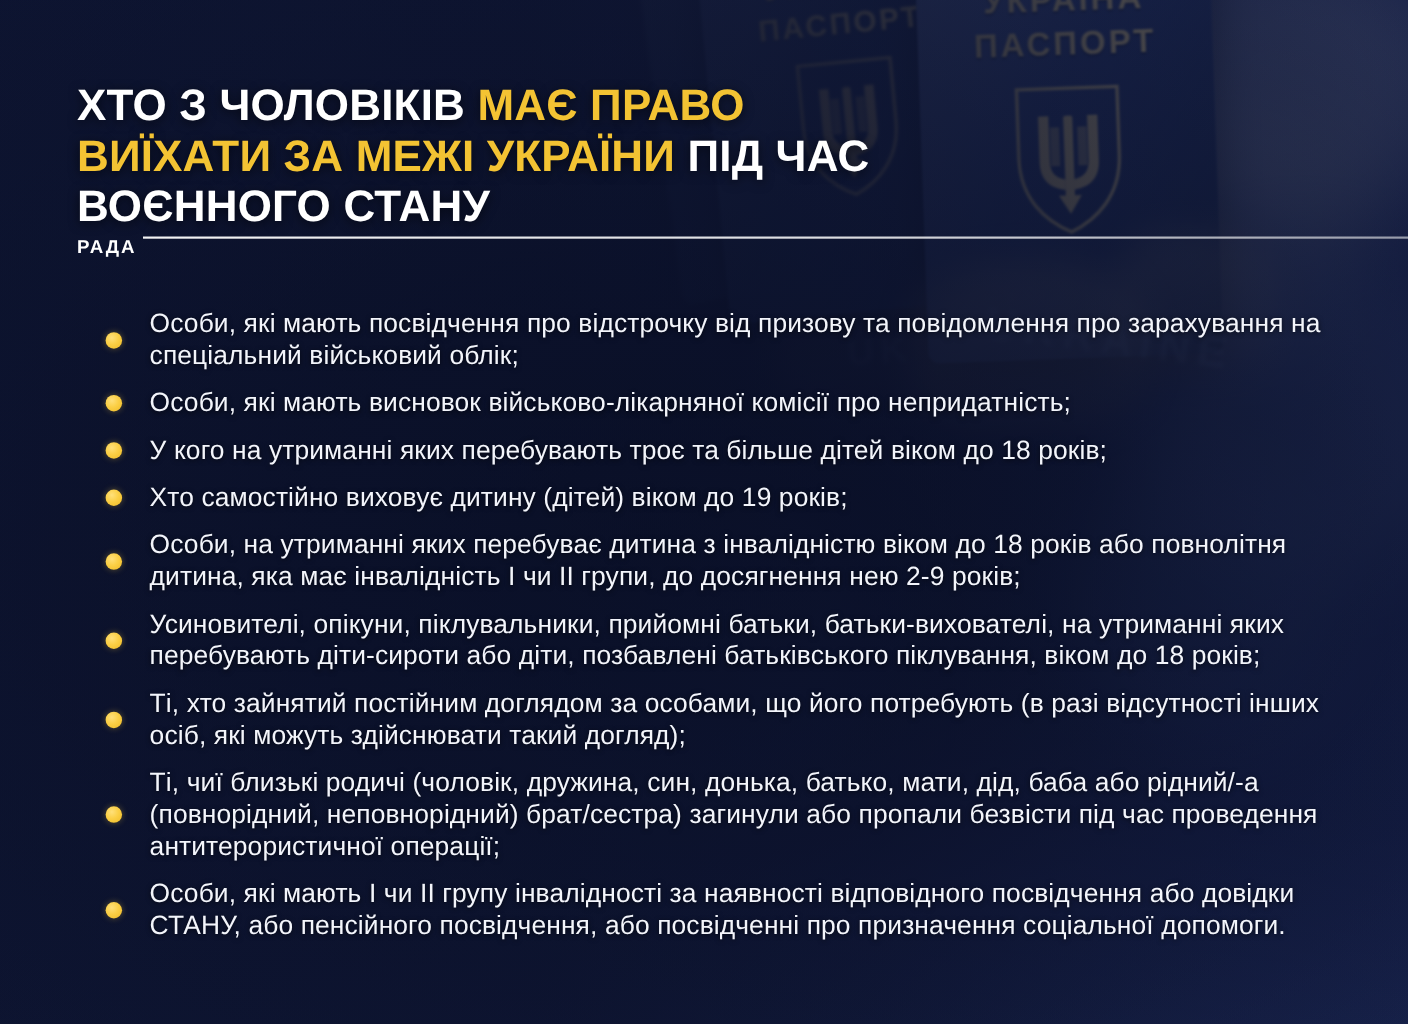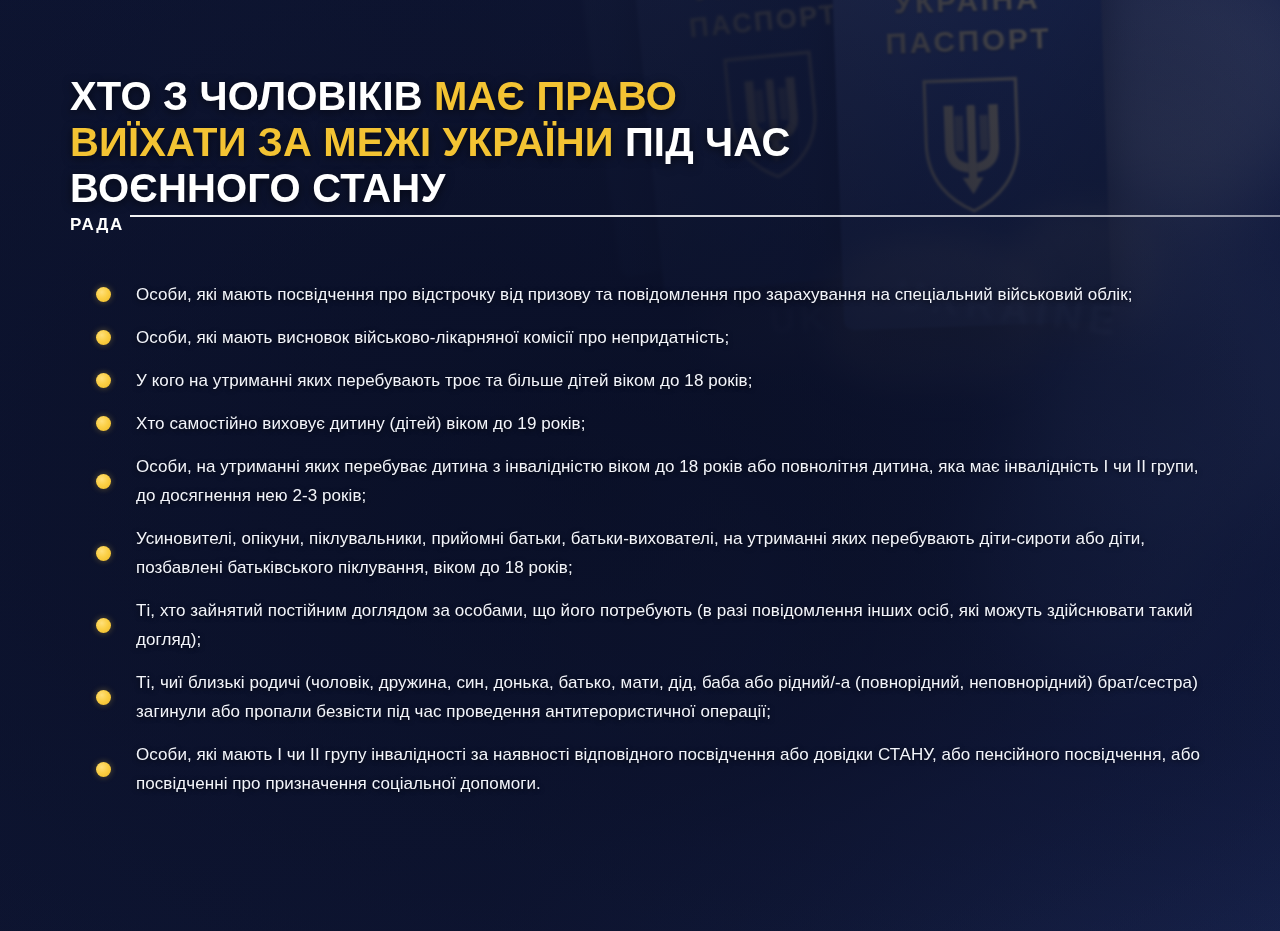--- a/index.html
+++ b/index.html
@@ -219,21 +219,21 @@
     width: 15px;
     height: 15px;
     border-radius: 50%;
     background: radial-gradient(circle at 38% 34%, #ffe07a 0%, #fbcf45 45%, #eeba26 100%);
     box-shadow: 0 0 6px rgba(247,201,59,.35);
     margin-right: 25px;
   }
   .item .txt {
     flex: 1 1 auto;
     color: #f3f5fb;
-    font-size: 17px;
+    font-size: 24px;
     line-height: 29px;
     letter-spacing: .004em;
     text-shadow: 0 1px 5px rgba(0,0,0,.65);
   }
 </style>
 </head>
 <body>
 
 <div id="poster">
 
@@ -328,29 +328,29 @@
         <div class="item">
           <span class="dot"></span>
           <span class="txt">У кого на утриманні яких перебувають троє та більше дітей віком до 18 років;</span>
         </div>
         <div class="item">
           <span class="dot"></span>
           <span class="txt">Хто самостійно виховує дитину (дітей) віком до 19 років;</span>
         </div>
         <div class="item">
           <span class="dot"></span>
-          <span class="txt">Особи, на утриманні яких перебуває дитина з інвалідністю віком до 18 років або повнолітня дитина, яка має інвалідність I чи II групи, до досягнення нею 2-3 років;</span>
+          <span class="txt">Особи, на утриманні яких перебуває дитина з інвалідністю віком до 18 років або повнолітня дитина, яка має інвалідність I чи II групи, до досягнення нею 2-9 років;</span>
         </div>
         <div class="item">
           <span class="dot"></span>
           <span class="txt">Усиновителі, опікуни, піклувальники, прийомні батьки, батьки-вихователі, на утриманні яких перебувають діти-сироти або діти, позбавлені батьківського піклування, віком до 18 років;</span>
         </div>
         <div class="item">
           <span class="dot"></span>
-          <span class="txt">Ті, хто зайнятий постійним доглядом за особами, що його потребують (в разі повідомлення інших осіб, які можуть здійснювати такий догляд);</span>
+          <span class="txt">Ті, хто зайнятий постійним доглядом за особами, що його потребують (в разі відсутності інших осіб, які можуть здійснювати такий догляд);</span>
         </div>
         <div class="item">
           <span class="dot"></span>
           <span class="txt">Ті, чиї близькі родичі (чоловік, дружина, син, донька, батько, мати, дід, баба або рідний/-а (повнорідний, неповнорідний) брат/сестра) загинули або пропали безвісти під час проведення антитерористичної операції;</span>
         </div>
         <div class="item">
           <span class="dot"></span>
           <span class="txt">Особи, які мають I чи II групу інвалідності за наявності відповідного посвідчення або довідки СТАНУ, або пенсійного посвідчення, або посвідченні про призначення соціальної допомоги.</span>
         </div>
       </div>

